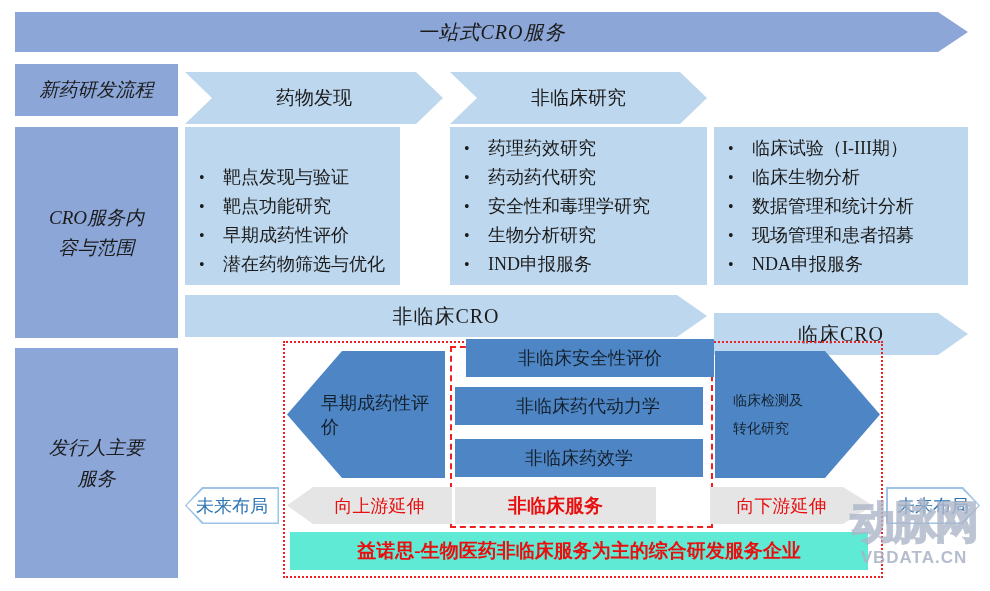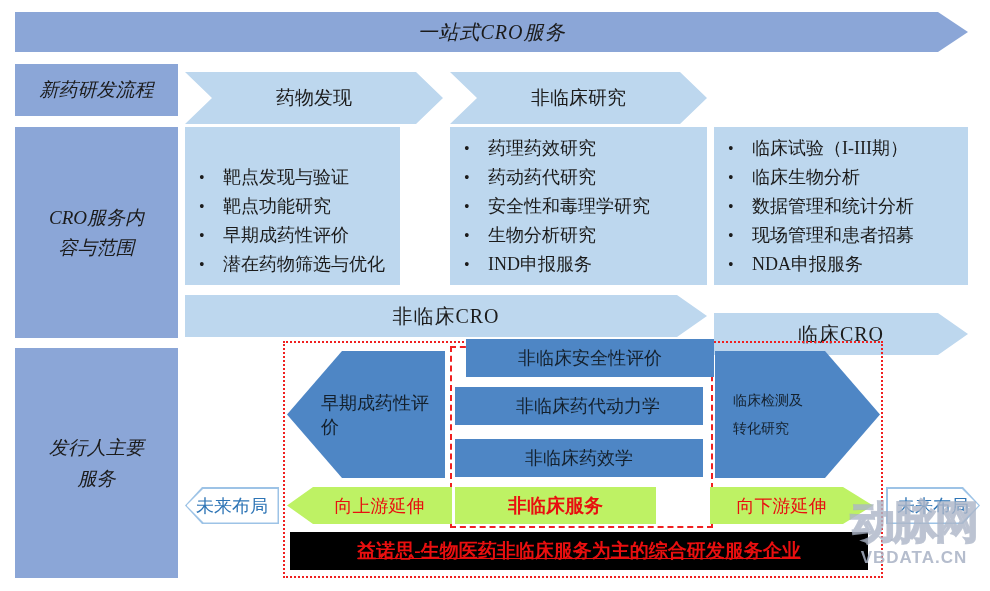--- a/index.html
+++ b/index.html
@@ -5,21 +5,21 @@
   * { margin:0; padding:0; box-sizing:border-box; }
   html,body { background:#ffffff; }
   body { font-family:"Liberation Serif","DejaVu Serif",serif; color:#1b1b1b; }
   .canvas { position:relative; width:990px; height:591px; background:#ffffff; overflow:hidden; }
 
   
   .abs { position:absolute; display:flex; align-items:center; justify-content:center; }
   .periwinkle { background:#8ba6d7;font-style:italic; }
   .lightblue  { background:#bdd7ee; }
   .strongblue { background:#4e86c5; }
-  .yellowbg   { background:#bef264; }
+  .yellowbg   { background:#e5e5e5; }
 
   .arrow-r  { clip-path:polygon(0 0, calc(100% - 30px) 0, 100% 50%, calc(100% - 30px) 100%, 0 100%); }
   .chevron  { clip-path:polygon(0 0, calc(100% - 27px) 0, 100% 50%, calc(100% - 27px) 100%, 0 100%, 27px 50%);margin-top:8px; }
   .arrow-l  { clip-path:polygon(26px 0, 100% 0, 100% 100%, 26px 100%, 0 50%); }
   .hex-l    { clip-path:polygon(55px 0, 100% 0, 100% 100%, 55px 100%, 0 50%); }
   .hex-r    { clip-path:polygon(0 0, calc(100% - 55px) 0, 100% 50%, calc(100% - 55px) 100%, 0 100%); }
 
   
   .banner { left:15px; top:12px; width:953px; height:40px; font-size:20px; letter-spacing:1px; }
 
@@ -64,22 +64,22 @@
   .future { position:absolute; top:487px; width:94px; height:37px; }
   .future-l { left:185px; }
   .future-r { left:886px; }
   .future .shape-outer { position:absolute; inset:0; background:#9dc3e6; }
   .future .shape-inner { position:absolute; inset:1.5px; background:#ffffff; }
   .future-l .shape-outer, .future-l .shape-inner { clip-path:polygon(17px 0, 100% 0, 100% 100%, 17px 100%, 0 50%); }
   .future-r .shape-outer, .future-r .shape-inner { clip-path:polygon(0 0, calc(100% - 17px) 0, 100% 50%, calc(100% - 17px) 100%, 0 100%); }
   .future .txt { position:absolute; inset:0; display:flex; align-items:center; justify-content:center;
                  font-size:18px; color:#2e75b6; }
 
-  .bottom-banner { left:290px; top:532px; width:578px; height:38px; background:#000000;
-                   font-size:19px; font-weight:bold; color:#e90f0f; white-space:nowrap;text-decoration:underline; }
+  .bottom-banner { left:290px; top:532px; width:578px; height:38px; background:#5eead4;
+                   font-size:19px; font-weight:bold; color:#e90f0f; white-space:nowrap; }
 
   
   .watermark { position:absolute; left:838px; top:496px; width:152px; text-align:center;
                pointer-events:none; z-index:9; font-family:"Liberation Sans","DejaVu Sans",sans-serif; }
   .wm-brand  { font-size:44px; font-weight:bold; line-height:52px; letter-spacing:-2px;
                color:rgba(225,230,240,0.30); -webkit-text-stroke:2px rgba(168,178,196,0.75); }
   .wm-domain { font-size:17px; font-weight:bold; letter-spacing:1px; color:rgba(168,178,196,0.85); }
 </style>
 </head>
 <body>

